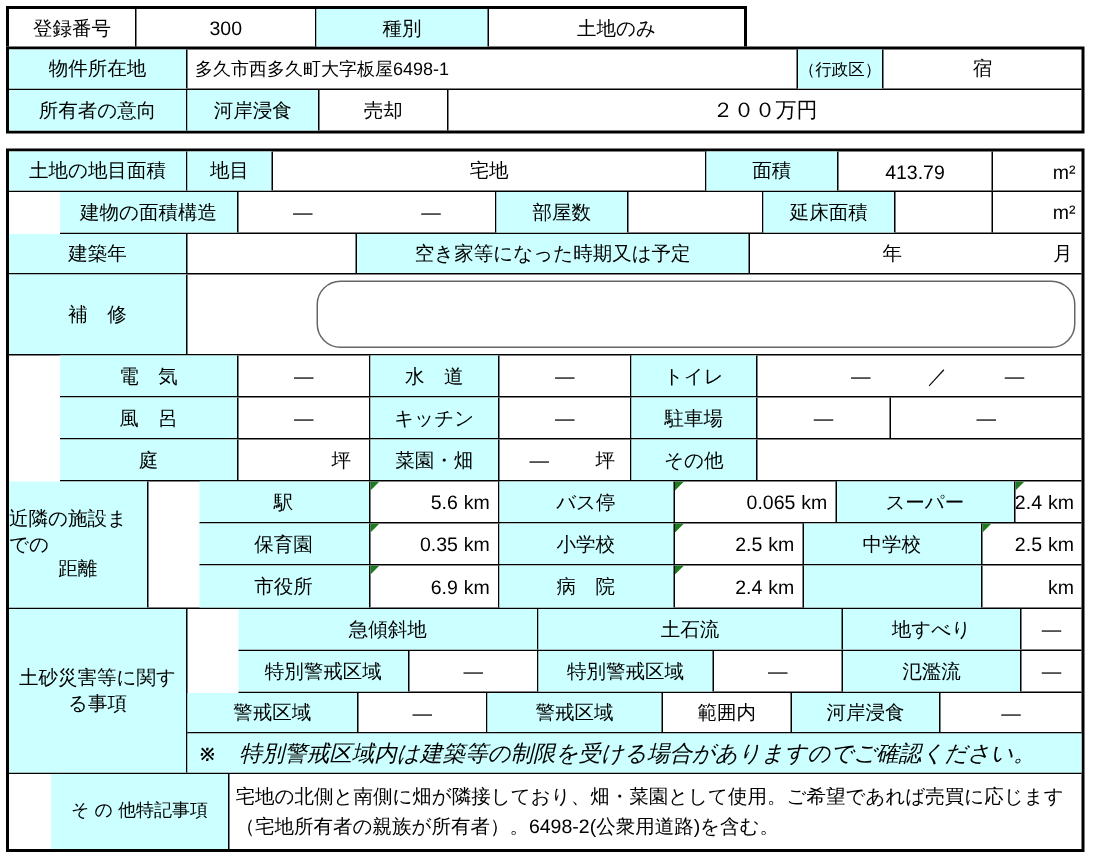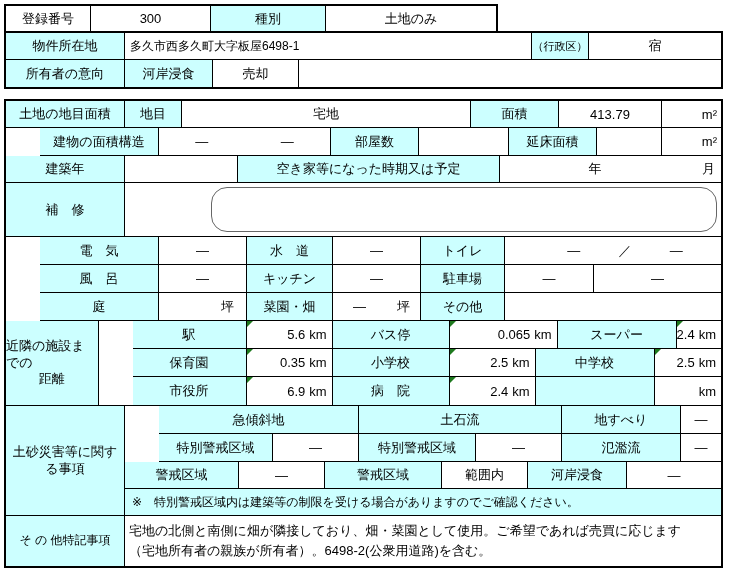--- a/index.html
+++ b/index.html
@@ -22,42 +22,42 @@
   .w119 { width: 119px; }
   .h27 { height: 27px; } .h28 { height: 28px; margin-left: 34px; } .h54 { height: 54px; } .h26 { height: 26px; }
 
   
   .t1r1 { width: 494px; height: 27px; border: 2px solid #000; border-bottom: none; display: flex; }
   .t1body { width: 719px; border: 2px solid #000; }
   .t2 { width: 719px; border: 2px solid #000; margin-top: 10px; }
 
   
   .blk { display: flex; border-bottom: 1px solid #000; }
-  .blk.last { border-bottom: none; }
+  .blk.last { border-bottom: none; padding-left: 28px; }
   .lbl { width: 119px; border-right: 1px solid #000; display: flex; flex-direction: column;
          align-items: center; justify-content: center; line-height: 1.3; }
   .rows { flex: 1; display: flex; flex-direction: column; }
   .rows .row { border-bottom: 1px solid #000; }
   .rows .row:last-child { border-bottom: none; }
 
   .leftpad { justify-content: flex-start; padding-left: 5px; }
   .unitR { justify-content: flex-end; padding-right: 4px; }
   .kmcell { justify-content: flex-end; padding-right: 5px; gap: 4px; }
   .tri { position: absolute; top: 0; left: 0; width: 0; height: 0;
          border-top: 6px solid var(--flag, #1E7A1E); border-right: 6px solid transparent; }
   .dashes2 { justify-content: space-around; }
   .toiletcell { justify-content: space-evenly; padding-left: 24px; }
   .tsubo1 { justify-content: flex-end; padding-right: 12px; }
   .tsubo2 { justify-content: space-between; padding: 0 10px 0 20px; }
   .ymcell { }
   .ymcell .y { position: absolute; left: 40%; }
   .ymcell .m { position: absolute; right: 6px; }
   .bracket { position: absolute; top: 4px; bottom: 4px; left: 86px; right: 4px;
              border: 1px solid #666; border-radius: 16px; }
-  .notecell { justify-content: flex-start; padding-left: 7px; font-size: 12px; }
+  .notecell { justify-content: flex-start; padding-left: 7px; font-size: 15px; font-style: italic; }
   .notesbody { flex-direction: column; align-items: flex-start; justify-content: center;
                padding-left: 4px; line-height: 1.55; font-size: 13px; }
   .small { font-size: 11px; }
   .addr { font-size: 12px; }
 </style>
 </head>
 <body>
 
 <div class="page">
 
@@ -72,20 +72,21 @@
     <div class="row h27 bb">
       <div class="c cyan w119">物件所在地</div>
       <div class="c leftpad addr" style="width:407px">多久市西多久町大字板屋6498-1</div>
       <div class="c cyan small" style="width:57px">（行政区）</div>
       <div class="c noR grow">宿</div>
     </div>
     <div class="row h27">
       <div class="c cyan w119">所有者の意向</div>
       <div class="c cyan" style="width:88px">河岸浸食</div>
       <div class="c" style="width:86px">売却</div>
+      <div class="c noR grow" style="font-size:14px">２００万円</div>
     </div>
   </div>
 
   <div class="t2">
 
     <div class="row h27 bb">
       <div class="c cyan w119">土地の地目面積</div>
       <div class="c cyan" style="width:57px">地目</div>
       <div class="c grow">宅地</div>
       <div class="c cyan" style="width:88px">面積</div>

